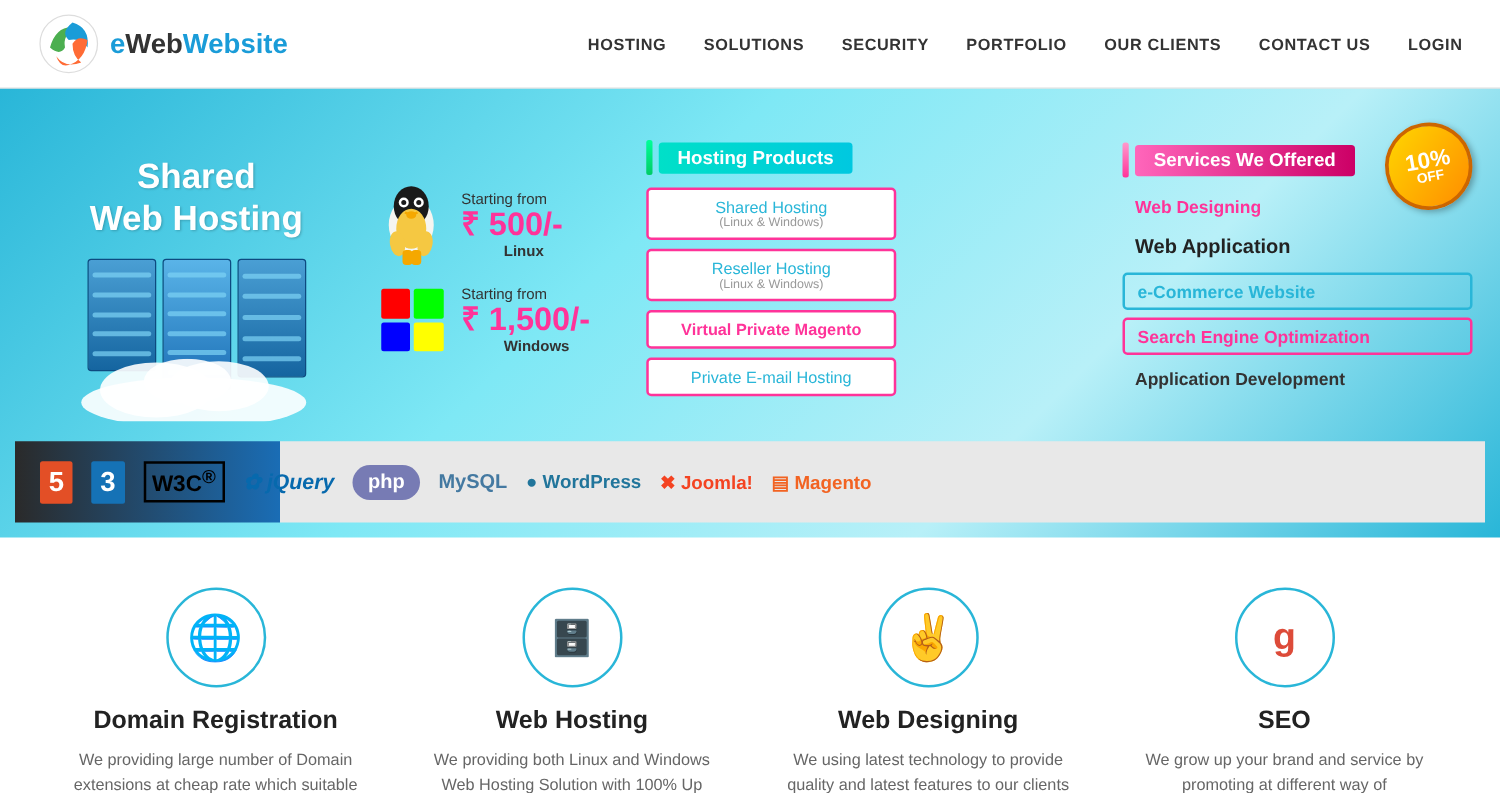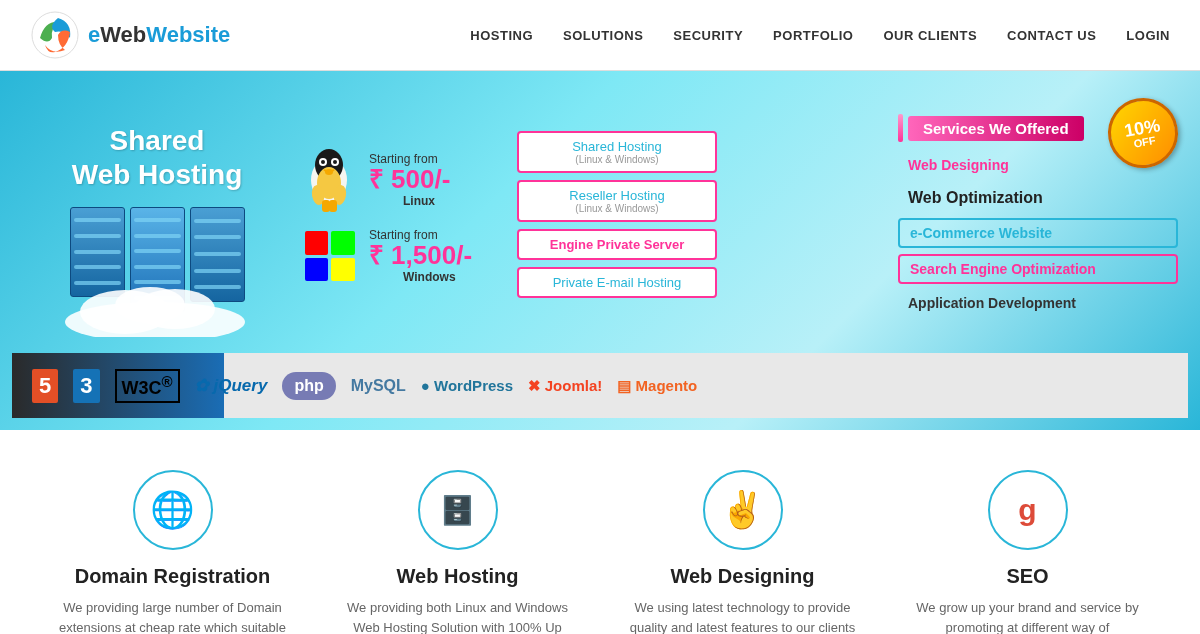--- a/index.html
+++ b/index.html
@@ -432,45 +432,49 @@
         </div>
         <div class="pricing-text">
           <div class="from">Starting from</div>
           <div class="price">₹ 1,500/-</div>
           <div class="os-label">Windows</div>
         </div>
       </div>
     </div>
 
     <div class="banner-products">
+      <div class="col-header">
+        <div class="col-header-bar"></div>
+        <div class="col-header-text">Hosting Products</div>
+      </div>
       <button class="product-btn">
         Shared Hosting<small>(Linux &amp; Windows)</small>
       </button>
       <button class="product-btn">
         Reseller Hosting<small>(Linux &amp; Windows)</small>
       </button>
       <button class="product-btn vps">
-        Engine Private Server
+        Virtual Private Magento
       </button>
       <button class="product-btn">
         Private E-mail Hosting
       </button>
     </div>
 
     <div class="banner-services">
       <div class="badge-off">
         <span>10%</span>
         <span class="off-text">OFF</span>
       </div>
       <div class="col-header">
         <div class="col-header-bar" style="background:linear-gradient(180deg,#ff99cc,#ff3399);"></div>
         <div class="col-header-text" style="background:linear-gradient(90deg,#ff66bb,#cc0066);">Services We Offered</div>
       </div>
       <div class="service-item service-pink">Web Designing</div>
-      <div class="service-item service-dark" style="font-size:16px; font-weight:bold;">Web Optimization</div>
+      <div class="service-item service-dark" style="font-size:16px; font-weight:bold;">Web Application</div>
       <div class="service-item service-cyan">e-Commerce Website</div>
       <div class="service-item service-seo">Search Engine Optimization</div>
       <div class="service-item service-app" style="font-size:14px; font-weight:bold;">Application Development</div>
     </div>
   </div>
 
   <div class="tech-bar">
     <div class="tech-logos">
       <span class="tech-logo html5-logo">5</span>
       <span class="tech-logo css3-logo">3</span>

